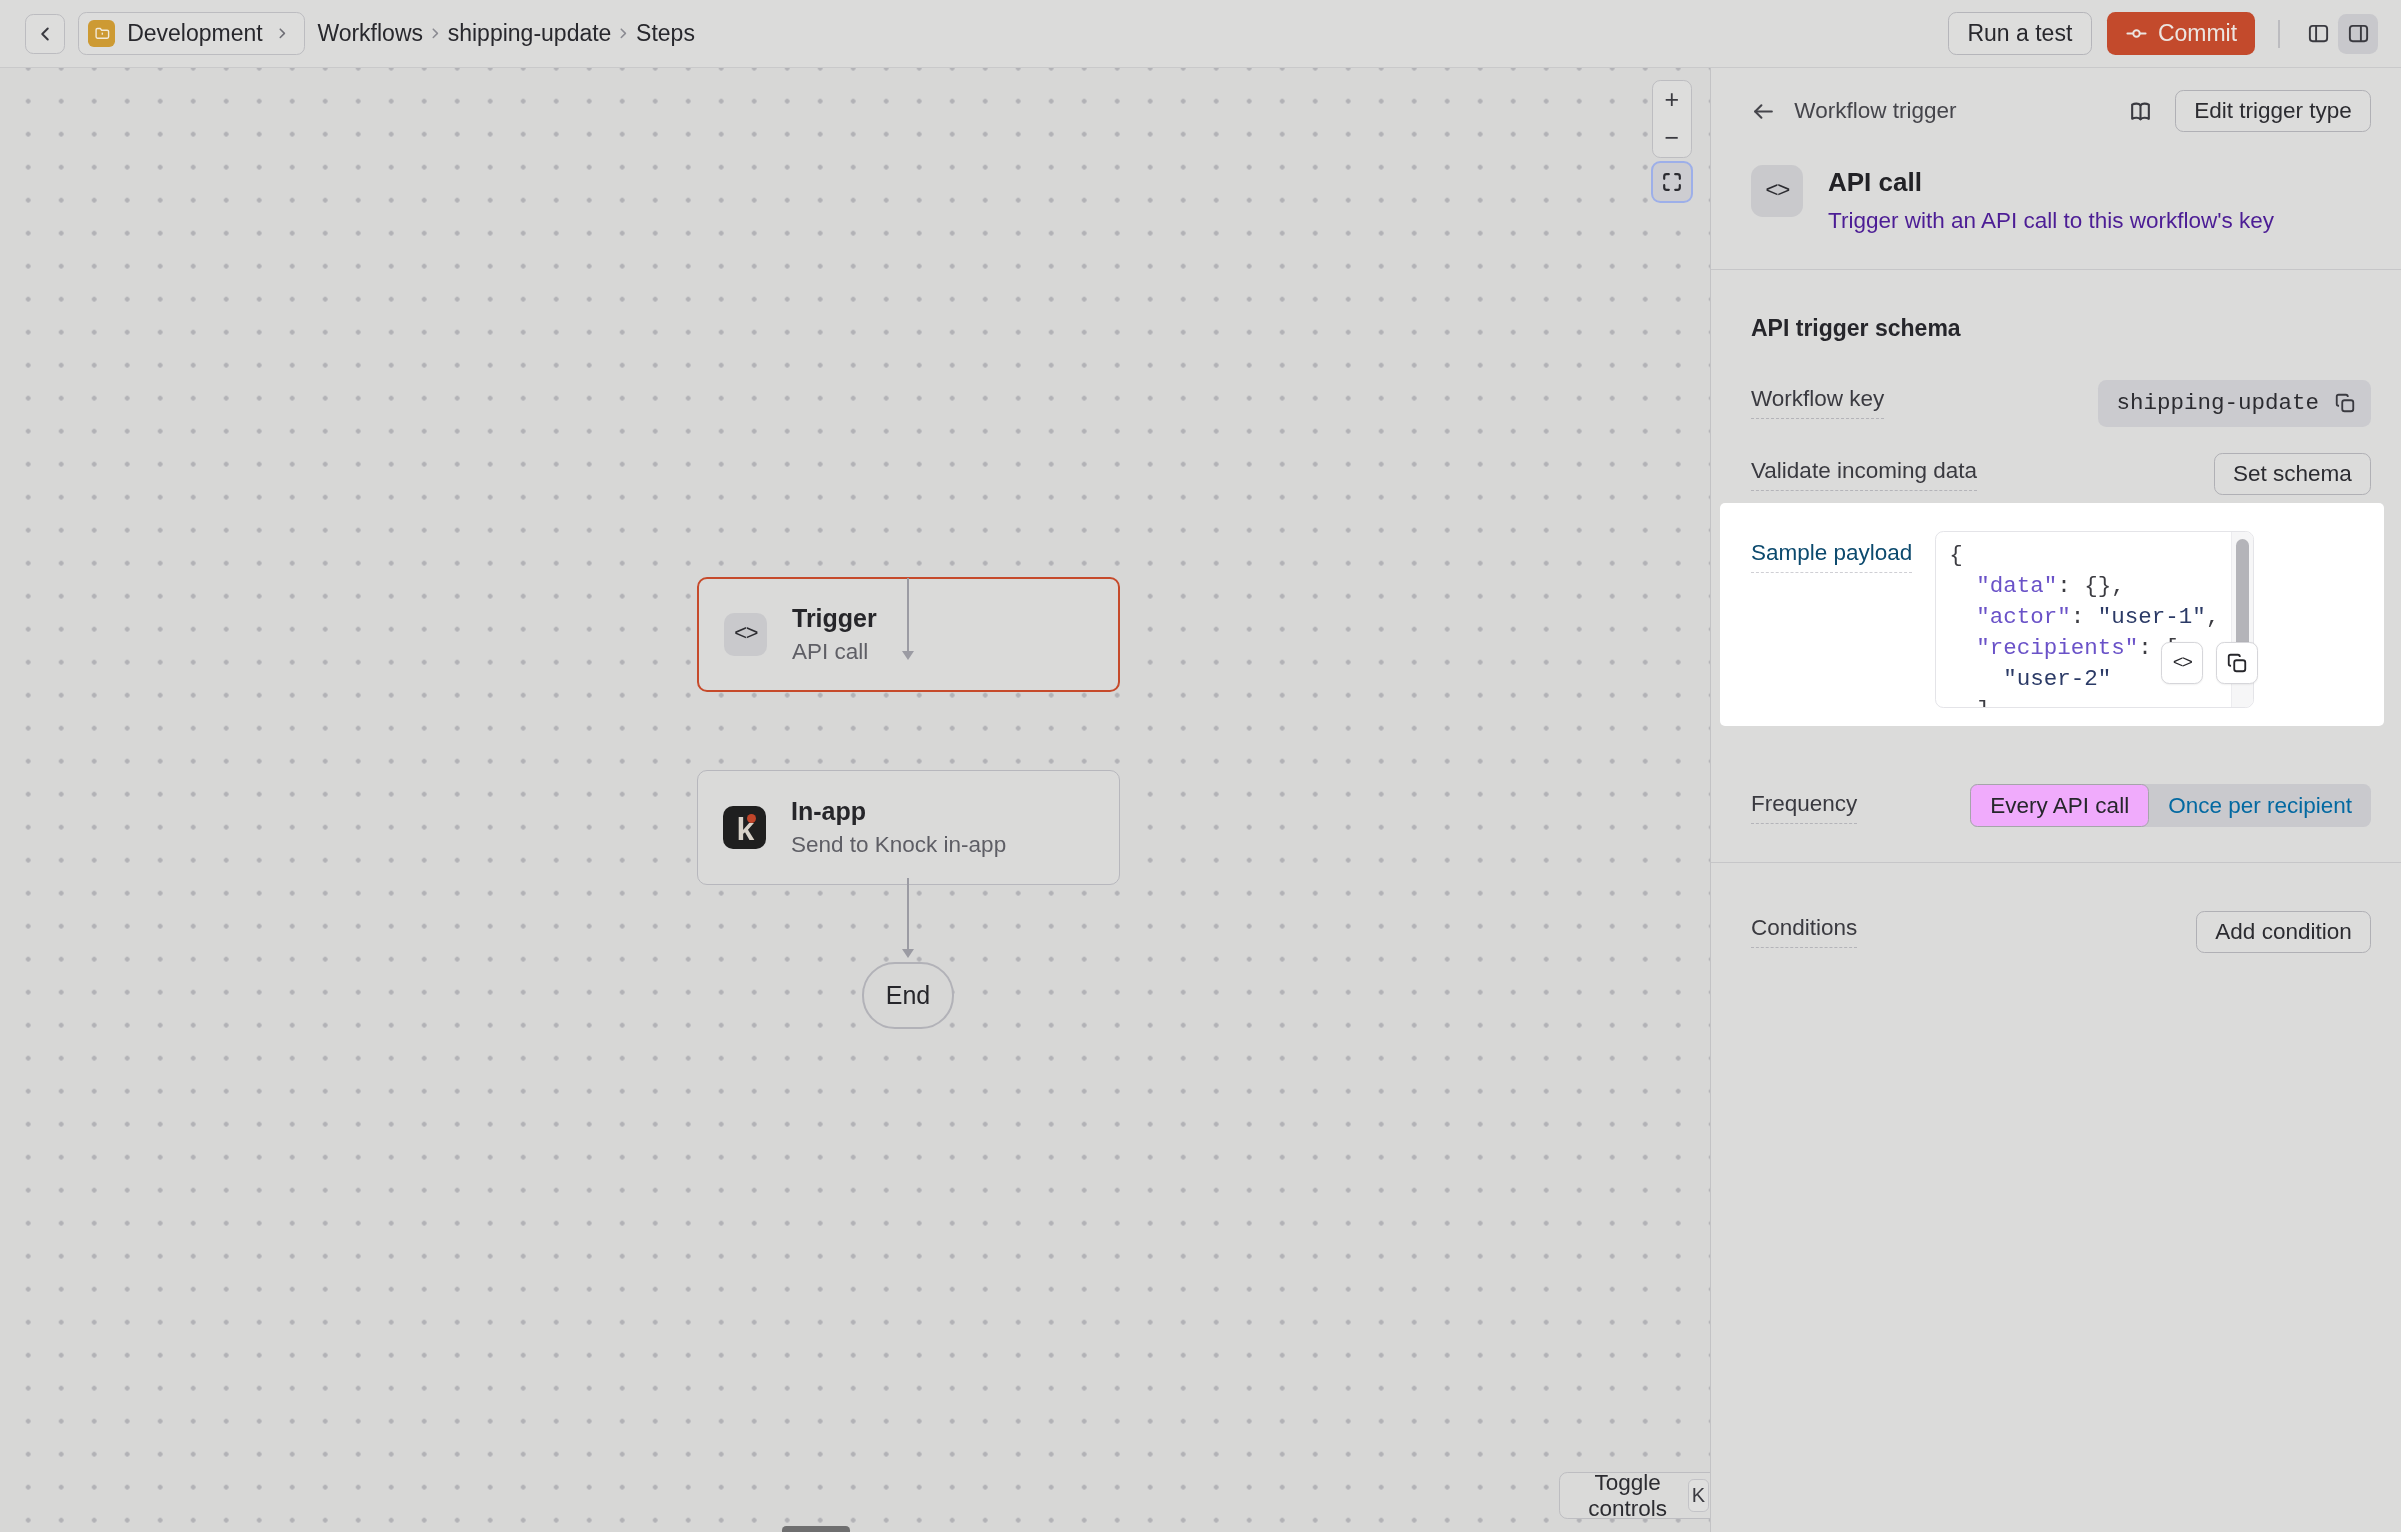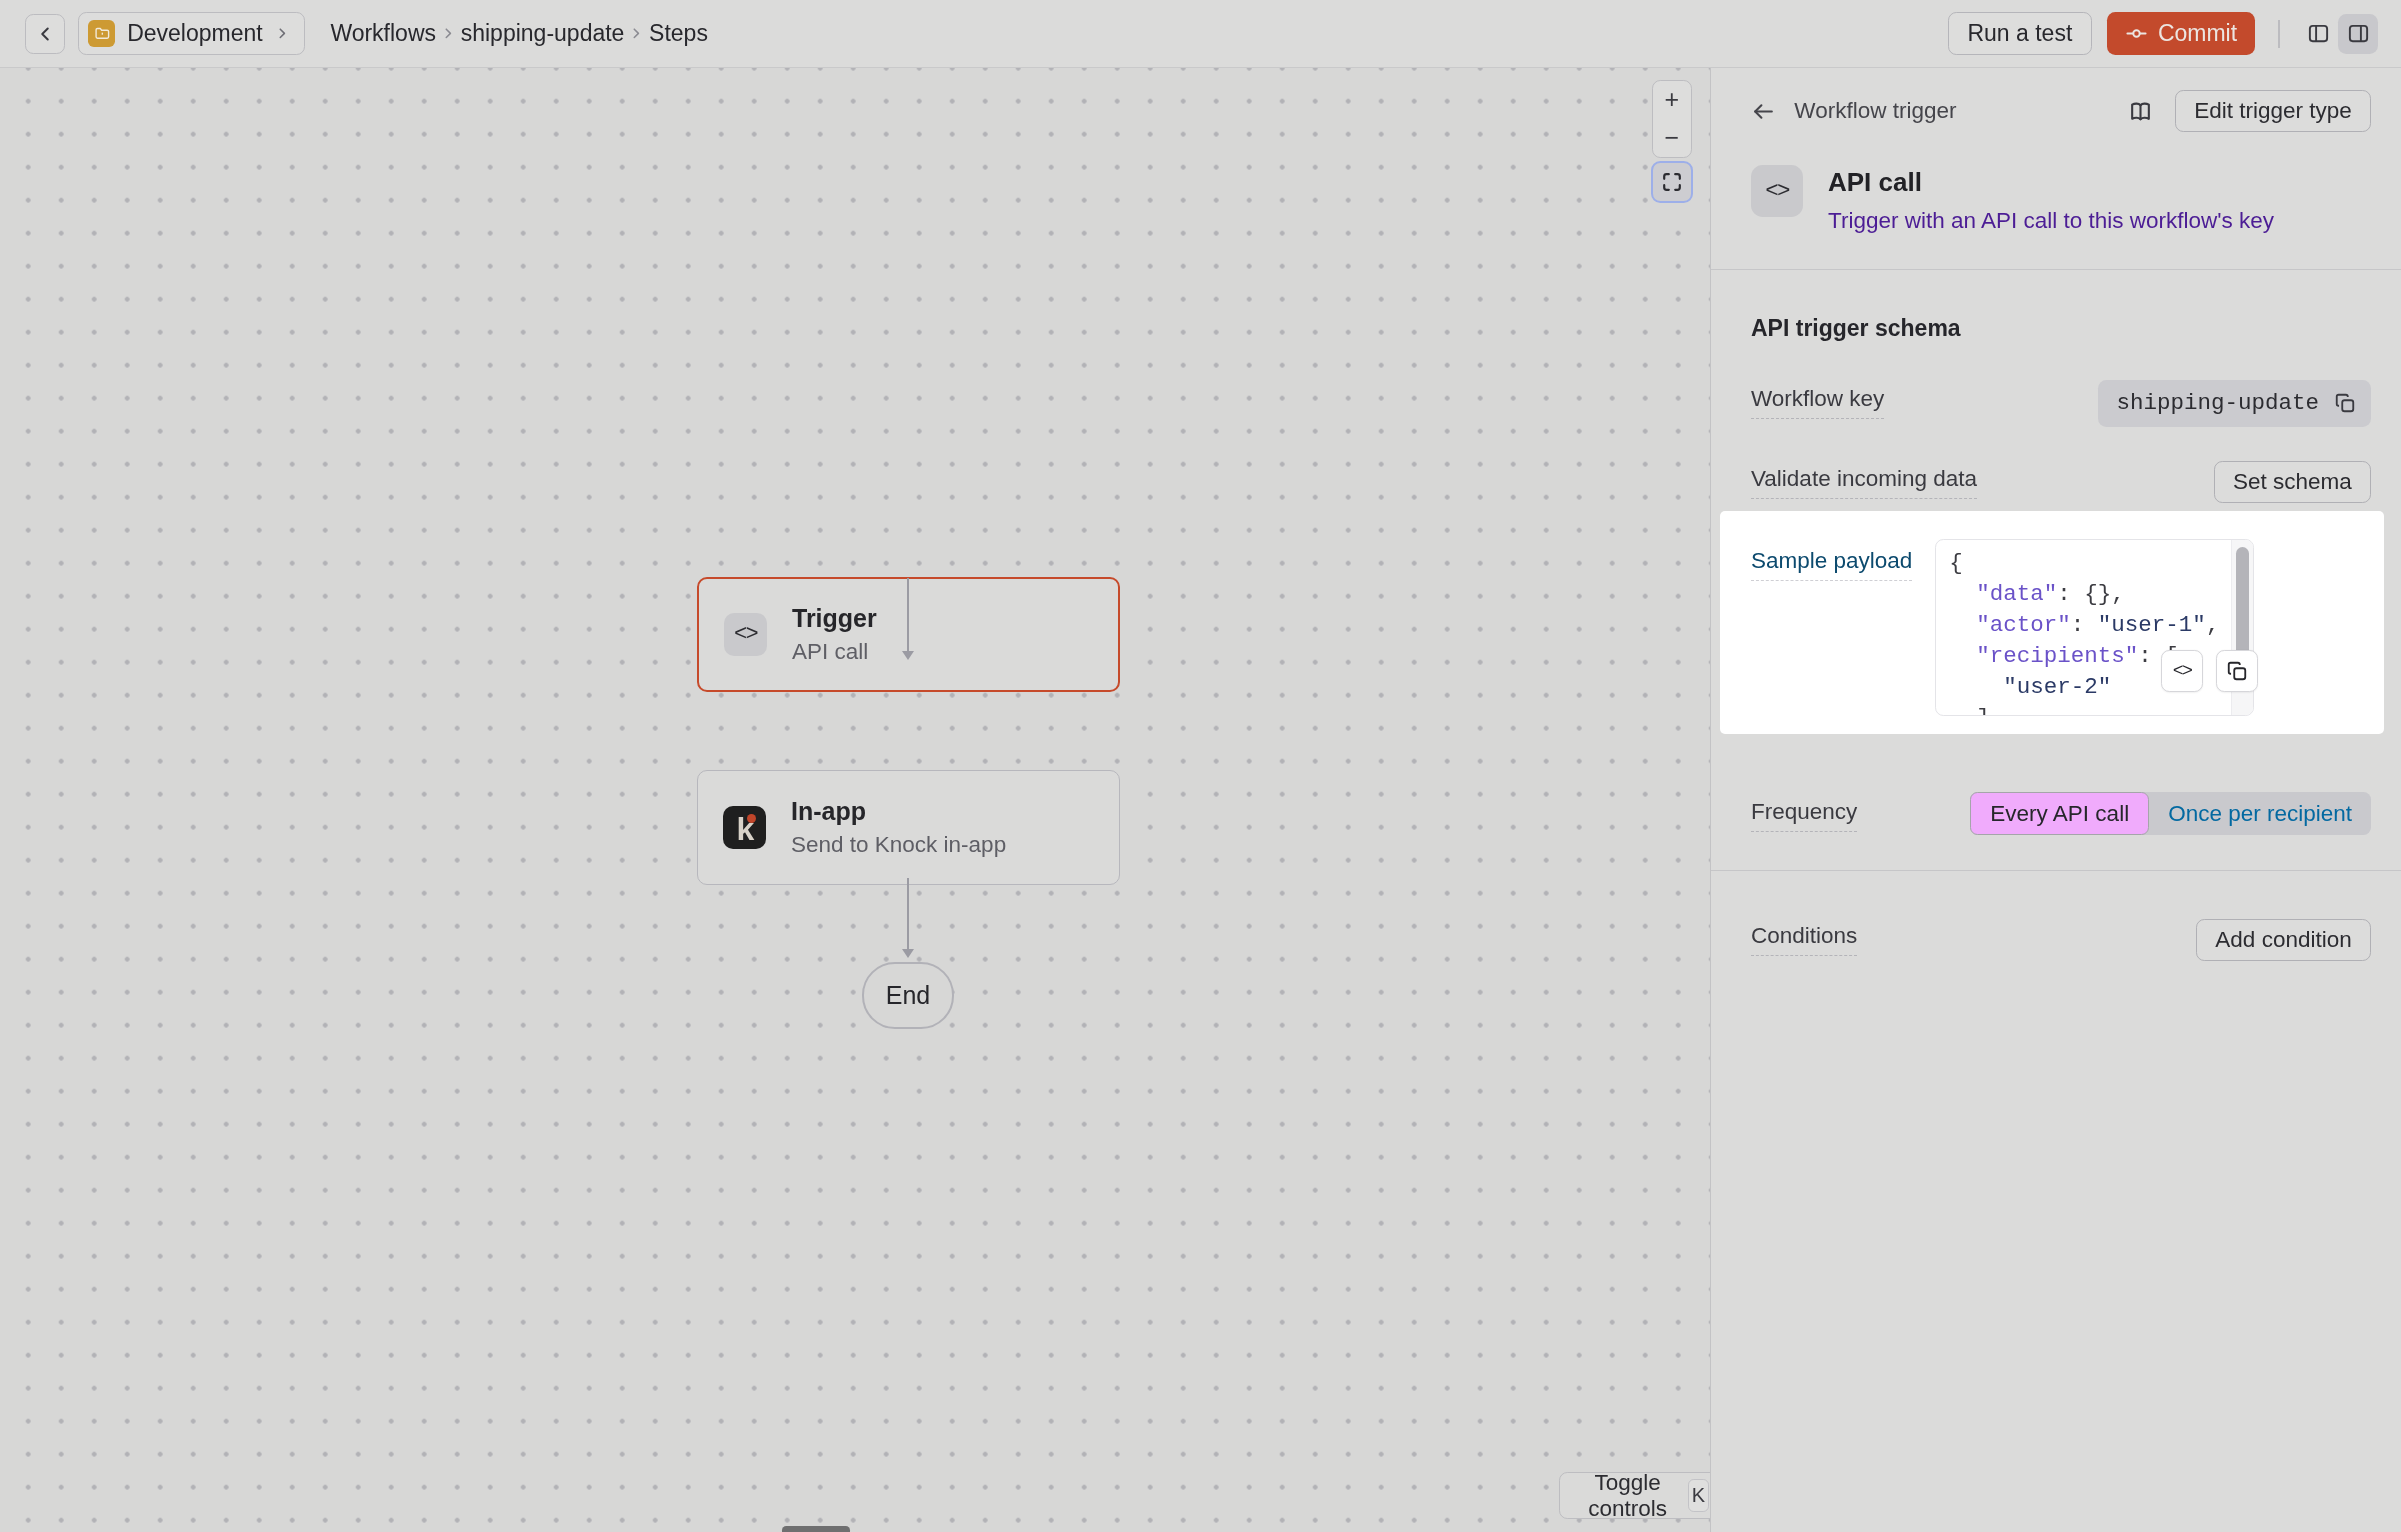--- a/index.html
+++ b/index.html
@@ -14,21 +14,21 @@
   .tb-left, .tb-right { display:flex; align-items:center; }
   .icon-btn { display:flex; align-items:center; justify-content:center;
     width:40px; height:40px; border-radius:8.3px; background:transparent; border:none; cursor:pointer; }
   .icon-btn.bordered { border:1.3px solid #bcbcc0; background:#dddddc; }
   .icon-btn.active { background:#c8c8cc; }
   .project-chip { display:flex; align-items:center; gap:11.7px; height:43px; margin-left:13.3px;
     padding:0 13.3px 0 9.2px; border:1.3px solid #bcbcc0; border-radius:8.3px; background:#dddddc;
     font-size:23px; color:#28282d; cursor:pointer; font-family:inherit; }
   .folder-box { width:27px; height:27px; border-radius:5.8px; background:#cd9a33;
     display:flex; align-items:center; justify-content:center; }
-  .crumbs { display:flex; gap:4px; margin-left:25px; font-size:23px; }
+  .crumbs { display:flex; gap:4px; margin-left:12px; font-size:23px; }
   .crumb { color:#28282d; cursor:pointer; }
   .crumb.current { cursor:default; }
   .sep-chev { display:flex; align-items:center; }
   .btn { display:flex; align-items:center; gap:10px; height:43px; padding:0 18.3px;
     border-radius:8.3px; font-size:23px; font-family:inherit; cursor:pointer; border:1.3px solid transparent; }
   .btn.ghost { background:#dddddc; border-color:#b5b5ba; color:#28282d; }
   .btn.commit { background:#c34a2c; color:#ece5e1; border:none; margin-left:15px; }
   .vdiv { width:1.3px; height:28px; background:#bcbcc0; margin:0 18.3px 0 23px; }
 
   
@@ -99,21 +99,21 @@
     font-family:"Liberation Mono", monospace; font-size:22.5px; letter-spacing:-1.7px; color:#2c2c31; }
   .tt-title { font-size:26px; font-weight:600; color:#222226; margin-top:1.7px; }
   .tt-desc { font-size:22.5px; color:#4c1d95; margin-top:10px; }
 
   .p-div { border:none; border-top:1.3px solid #c6c6c8; margin:35px -30px 0 -40px; }
 
   .sec-heading { margin-top:45px; font-size:23px; font-weight:600; color:#26262b; }
 
   .p-row { display:flex; align-items:center; justify-content:space-between; }
   .p-row.wk { margin-top:38px; height:47px; }
-  .p-row.validate { margin-top:33px; height:45px; }
+  .p-row.validate { margin-top:25px; height:45px; }
   .p-row.freq { margin-top:58px; height:43px; }
   .p-row.cond { margin-top:45px; height:47px; }
 
   .dashed-label { font-size:22.5px; color:#3a3a40; padding-bottom:5.8px;
     border-bottom:1.7px dashed #b4b4b9; align-self:flex-start; margin-top:6.7px; }
   .key-chip { display:flex; align-items:center; gap:15px; height:47px; padding:0 15px 0 18.3px;
     background:#cbcbcf; border-radius:8.3px; cursor:default; }
   .key-chip code { font-family:"Liberation Mono", monospace; font-size:22.5px; color:#2c2c31; }
   .chip-copy { background:none; border:none; padding:0; display:flex; cursor:pointer; }
 

